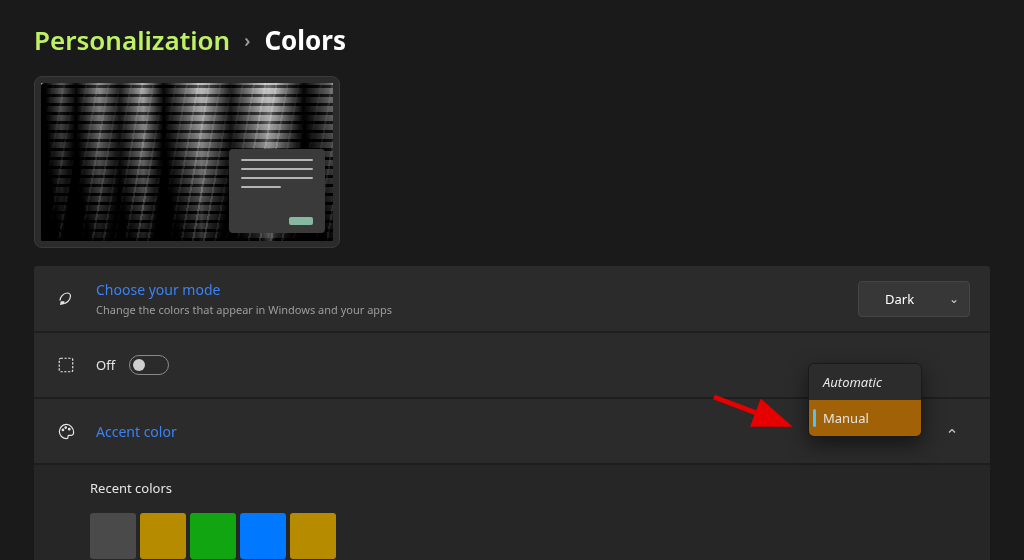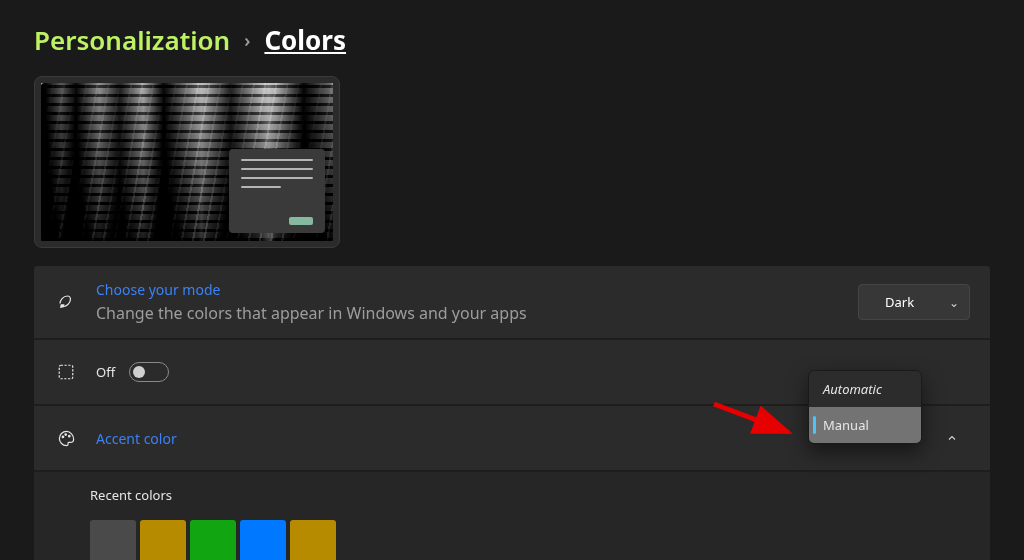--- a/index.html
+++ b/index.html
@@ -17,21 +17,21 @@
   .breadcrumb {
     display: flex;
     align-items: center;
     gap: 14px;
     font-size: 26px;
     font-weight: 600;
     margin-bottom: 18px;
   }
   .breadcrumb .parent { color: #bef264; font-weight: 600; }
   .breadcrumb .chev { color: #9b9b9b; font-size: 18px; }
-  .breadcrumb .current { color: #ffffff; font-weight: 700; text-decoration: underline; }
+  .breadcrumb .current { color: #ffffff; font-weight: 700; }
 
   .preview-card {
     width: 306px;
     height: 172px;
     background: #2b2b2b;
     border-radius: 8px;
     border: 1px solid #3a3a3a;
     overflow: hidden;
     position: relative;
     margin-bottom: 18px;
@@ -94,21 +94,21 @@
   }
   .setting-row:first-child { border-top-left-radius:4px; border-top-right-radius:4px; }
   .setting-row .icon-slot {
     width: 24px; height: 24px;
     display: flex; align-items: center; justify-content: center;
     color: #e6e6e6;
     flex-shrink: 0;
   }
   .setting-row .labels { flex: 1; }
   .setting-row .title { font-size: 14px; color: #3b82f6; font-weight: 400; }
-  .setting-row .desc  { font-size: 16px; color: #9d9d9d; margin-top: 3px; }
+  .setting-row .desc  { font-size: 11px; color: #9d9d9d; margin-top: 3px; }
   .setting-row .control { display: flex; align-items: center; gap: 14px; }
 
   .dropdown {
     background: #373737;
     border: 1px solid #454545;
     border-radius: 4px;
     padding: 8px 10px 8px 26px;
     display: flex; align-items: center; gap: 30px;
     font-size: 13px;
     cursor: pointer;
@@ -158,21 +158,21 @@
     overflow: hidden;
     z-index: 10;
   }
   .flyout .opt {
     padding: 9px 12px 9px 12px;
     font-size: 13px;
     color: #e6e6e6;
     cursor: pointer;
   }
   .flyout .opt.selected {
-    background: #737373;
+    background: #a16207;
     position: relative;
   }
   .flyout .opt.selected::before {
     content:"";
     position:absolute; left:4px; top:9px; bottom:9px;
     width:3px; background:#4cc2ff; border-radius:2px;
   }
   .flyout .opt.selected { padding-left: 14px; }
   .flyout .opt:not(.selected) { padding-left: 14px; font-style: italic; }
 

